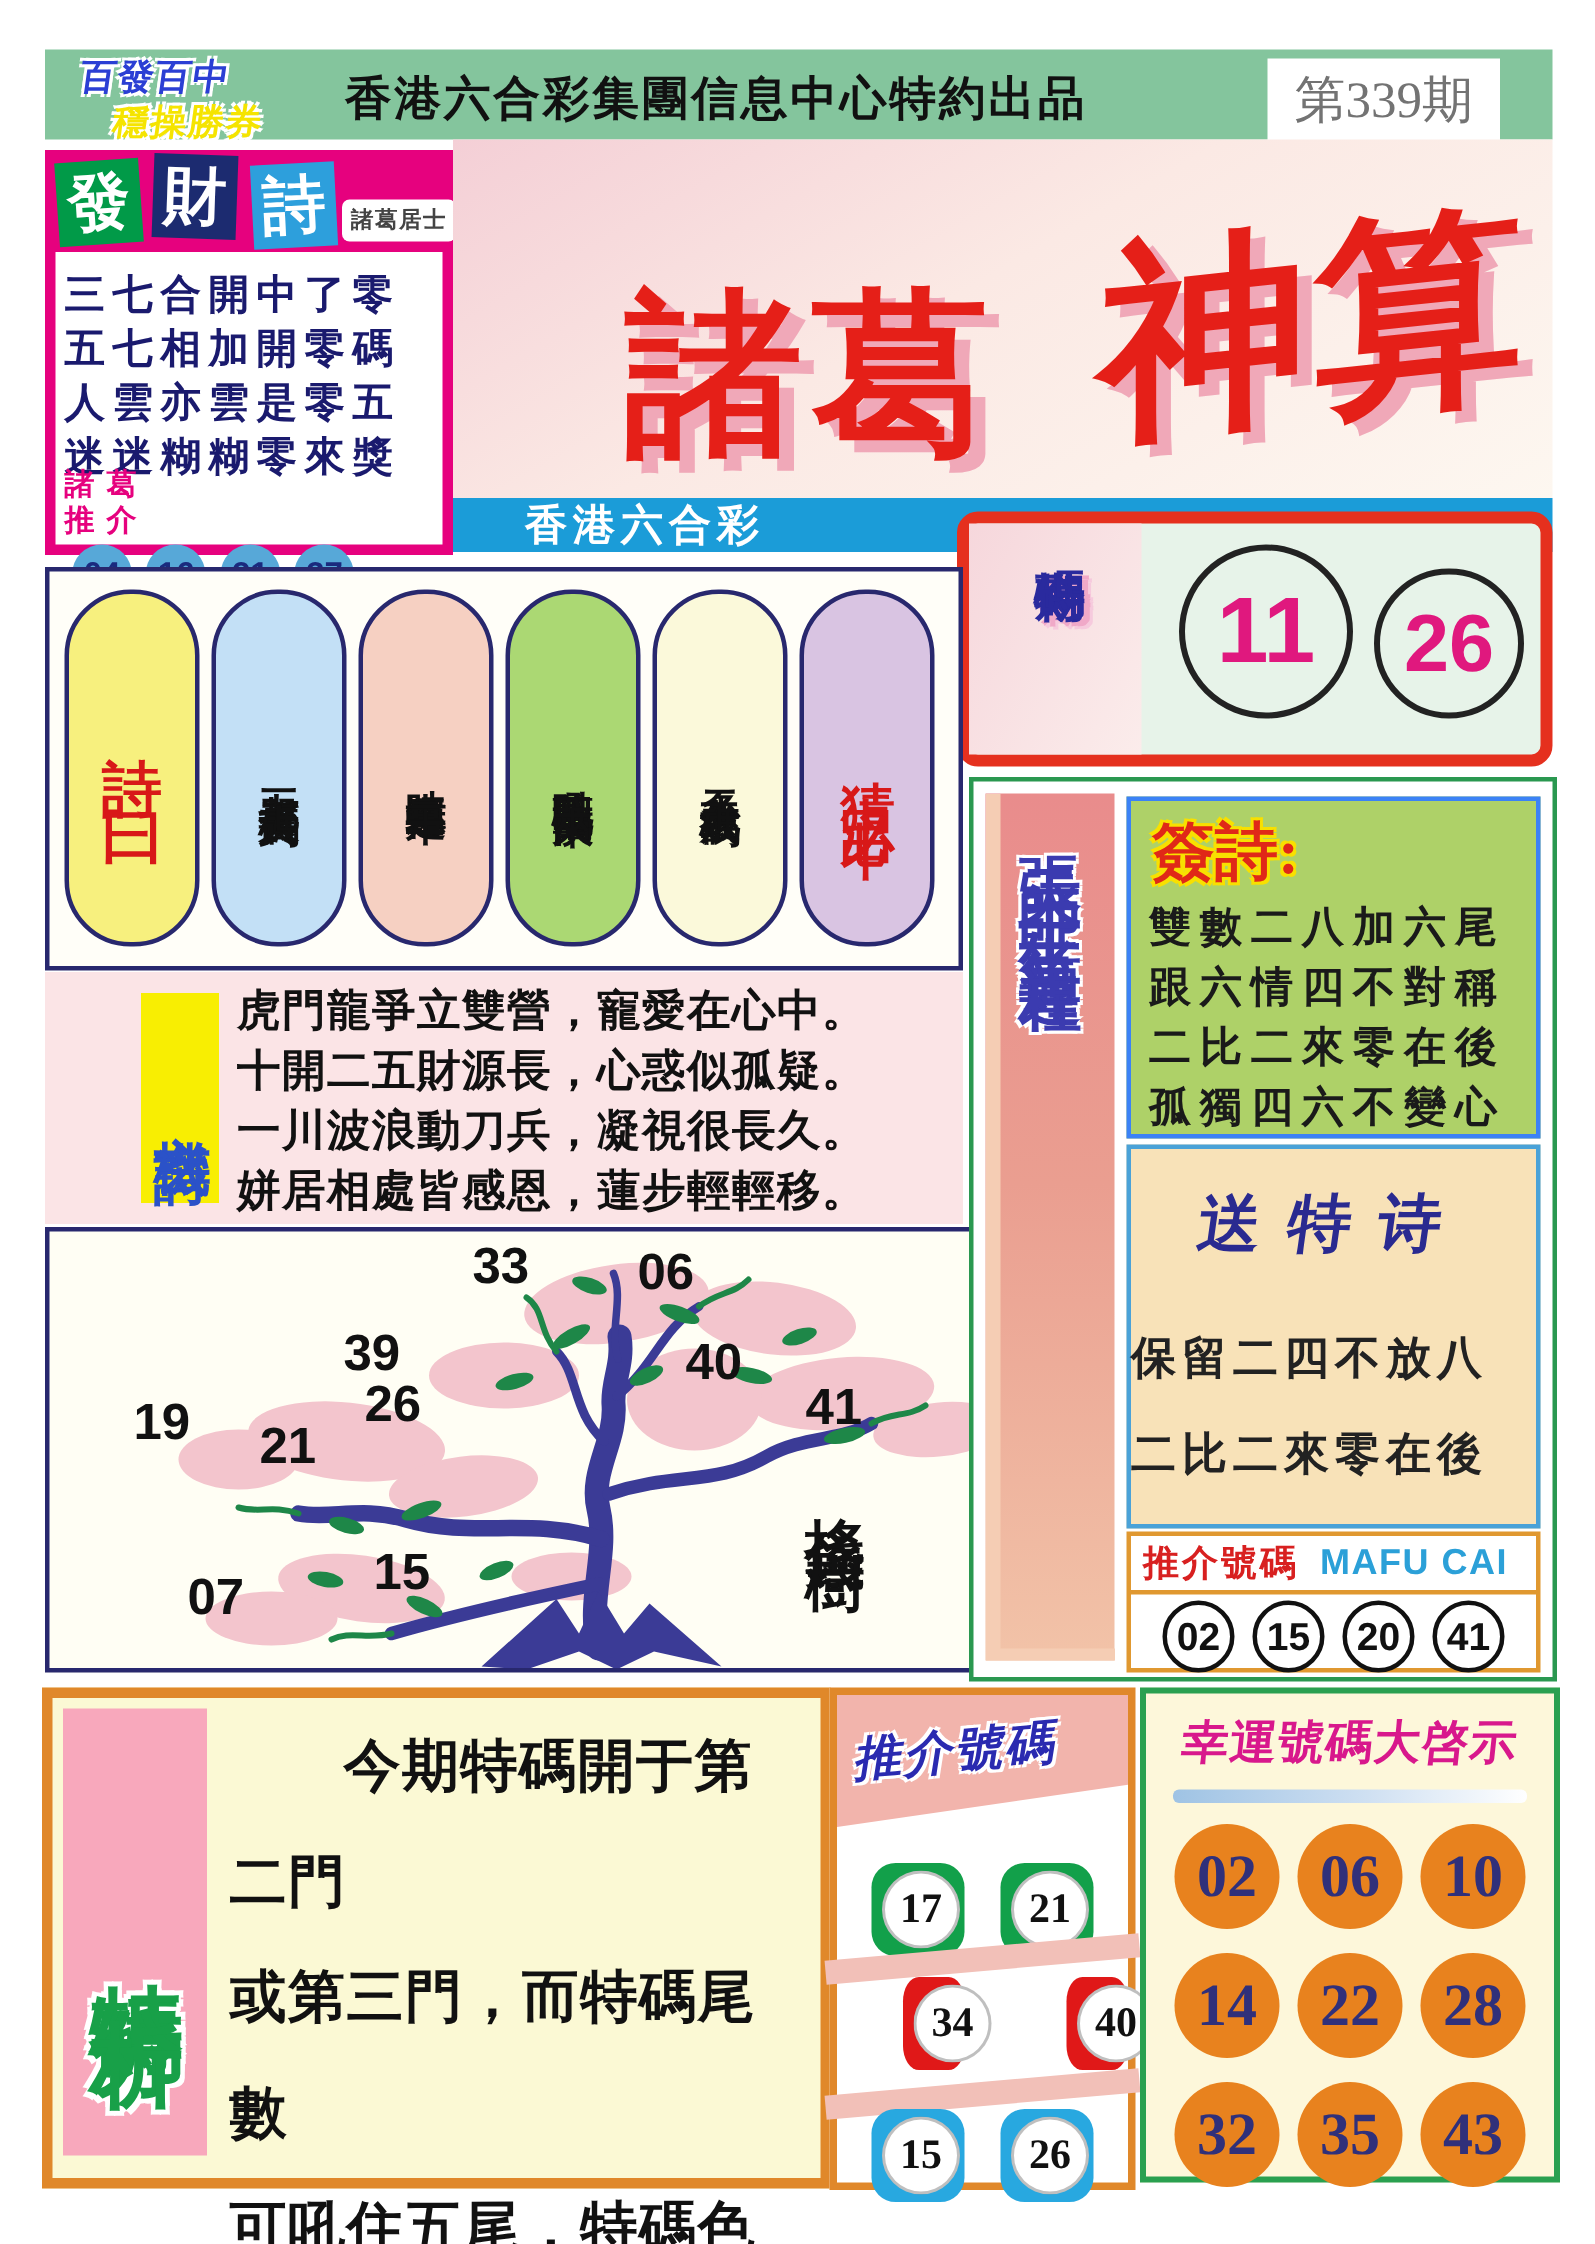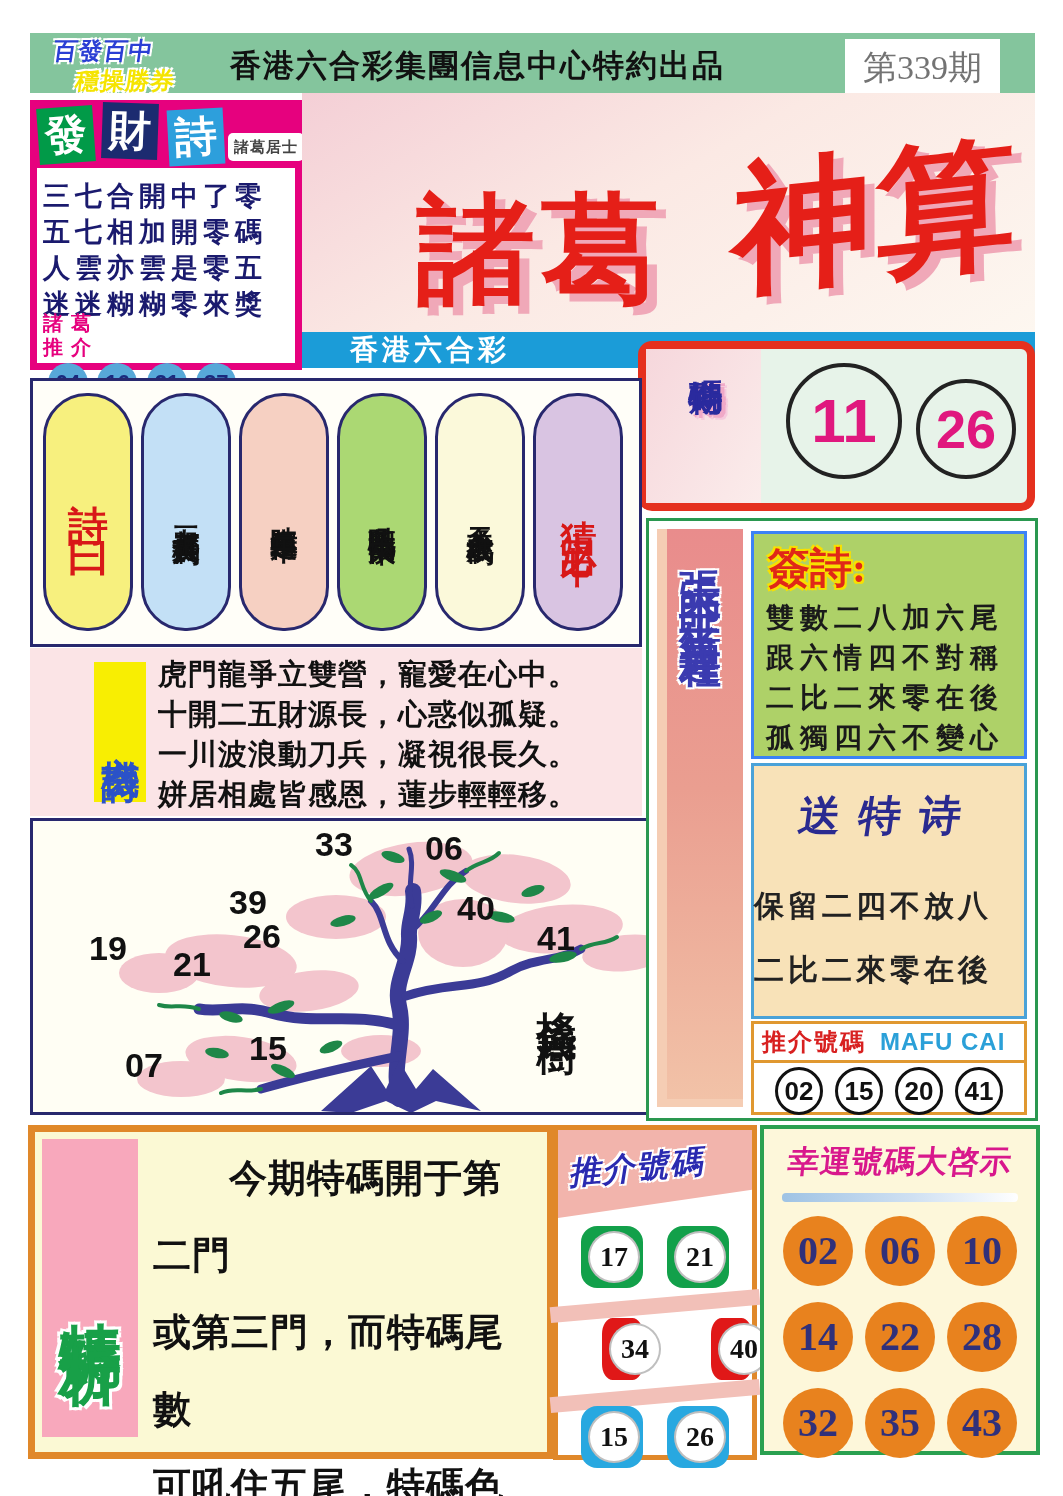--- a/index.html
+++ b/index.html
@@ -355,21 +355,21 @@
       <div class="ana-l1">今期特碼開于第二門</div>
       <div>或第三門，而特碼尾數</div>
       <div>可吼住五尾，特碼色波</div>
       <div>要留藍波必定有財運。</div>
     </div>
   </div>
 
   <div class="abs recbox">
     <div class="rec-head"></div>
     <div class="rec-title" style="position:absolute;left:0;top:0;">推介號碼</div>
-    <div class="rec-row" style="top:96px;">
+    <div class="rec-row" style="top:112px;">
       <div class="ball ball-green">
         <div class="ball-inner">17</div>
       </div>
       <div class="ball ball-green">
         <div class="ball-inner">21</div>
       </div>
     </div>
     <div class="rec-sep" style="top:168px;"></div>
     <div class="rec-row" style="top:188px;">
       <div class="ball ball-red">

